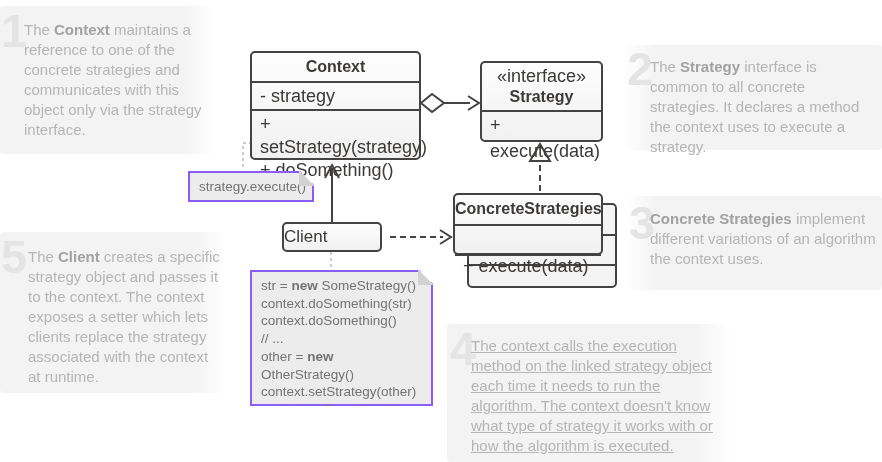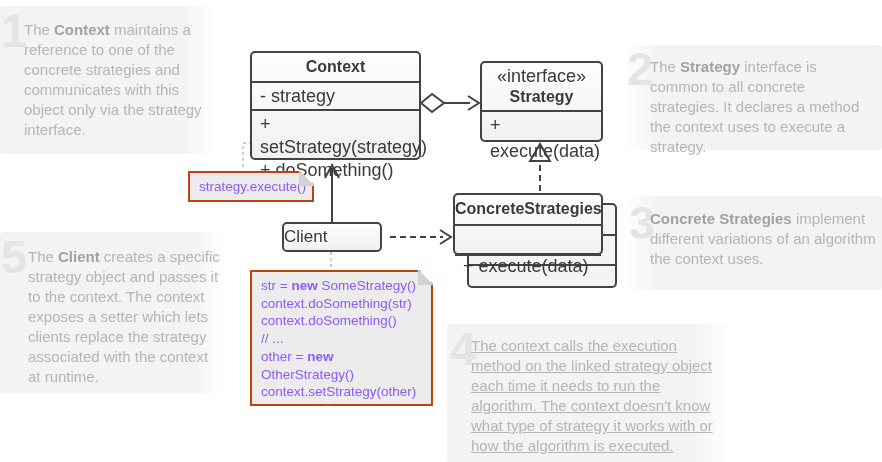--- a/index.html
+++ b/index.html
@@ -21,22 +21,22 @@
     position:absolute;box-sizing:border-box;
     background:linear-gradient(180deg,#fdfdfd 0%,#f1f1f1 100%);
     border:2px solid #454341;border-radius:5px;color:#3c3a38;z-index:3;
   }
   .klass .sect{box-sizing:border-box;}
   .klass .sect + .sect{border-top:2px solid #454341;}
   .klass .title{font-weight:bold;text-align:center;font-size:16px;}
   .members{font-size:18px;padding-left:8px;}
   
   .paper{
-    position:absolute;box-sizing:border-box;background:#ececec;border:2px solid #c2410c;
-    color:#8b5cf6;z-index:3;
+    position:absolute;box-sizing:border-box;background:#ececec;border:2px solid #8b5cf6;
+    color:#737373;z-index:3;
     clip-path:polygon(0 0,calc(100% - 14px) 0,100% 14px,100% 100%,0 100%);
   }
   .paper::after{
     content:"";position:absolute;top:-2px;right:-2px;width:15px;height:15px;
     background:linear-gradient(to bottom left,rgba(0,0,0,0) 49%,#d2d2d2 50%);
   }
   .exec-note{left:188px;top:171px;width:126px;height:31px;
     font-size:13.5px;line-height:27px;padding-left:9px;}
   .code-note{left:250px;top:270px;width:183px;height:136px;
     font-size:13.5px;line-height:17.7px;padding:5px 9px;}

